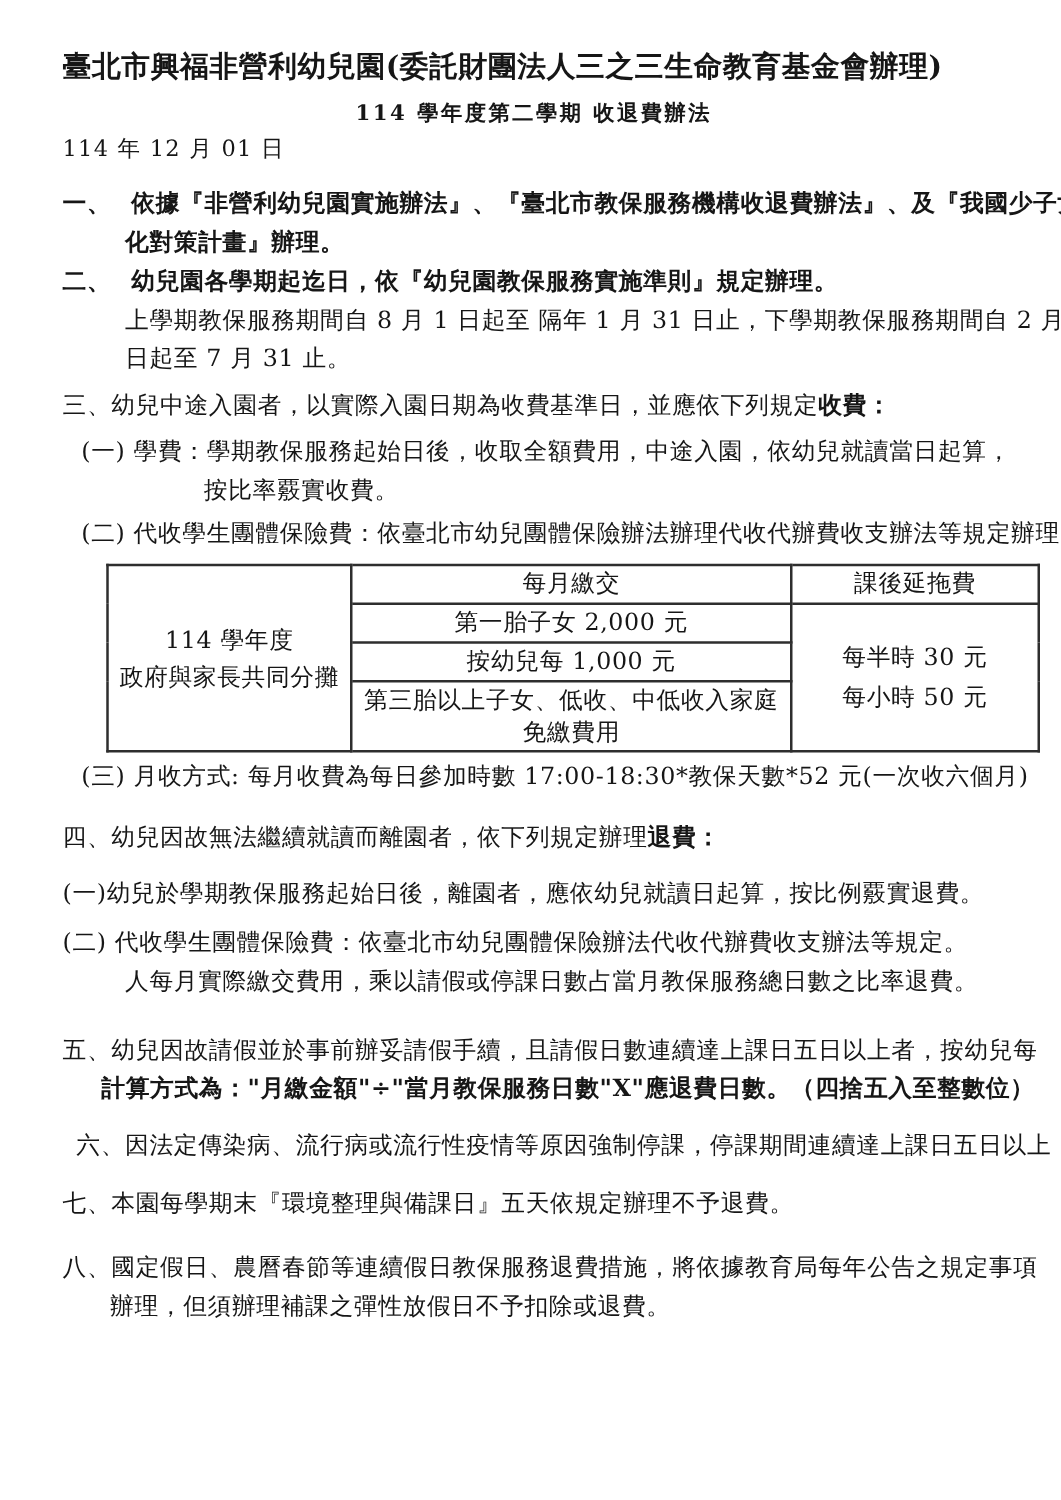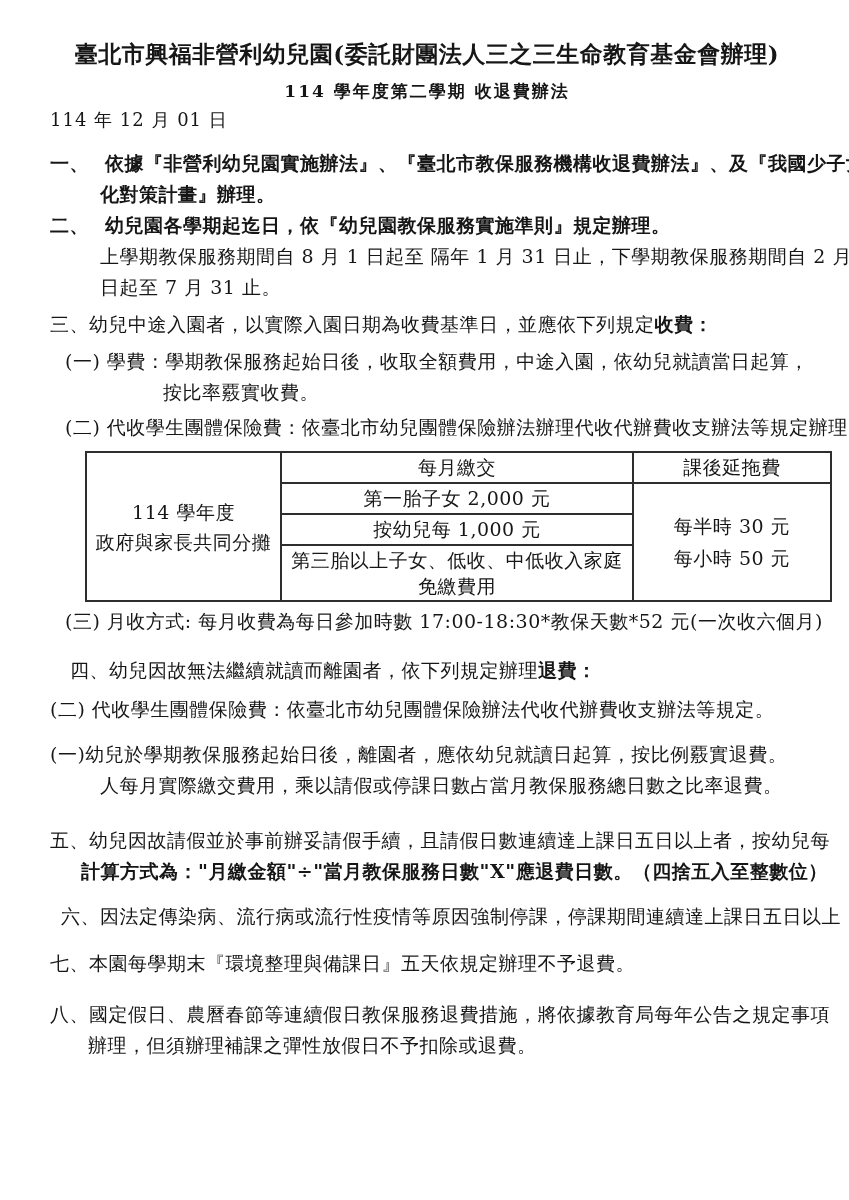--- a/index.html
+++ b/index.html
@@ -6,41 +6,41 @@
   .page {
     position:relative;
     width:849px; height:1200px;
     box-sizing:border-box;
     background:#ffffff;
     color:#161616;
     font-family:"DejaVu Serif","Liberation Serif",serif;
     padding:38px 45px 0 50px;
     overflow:hidden;
   }
-  .title1 { font-size:23px; line-height:32px; text-align:center; font-weight:600; letter-spacing:0.5px; white-space:nowrap; }
+  .title1 { font-size:23px; line-height:32px; text-align:left; font-weight:600; letter-spacing:0.5px; white-space:nowrap; }
   .title2 { font-size:17px; line-height:34px; text-align:center; font-weight:700; letter-spacing:2px; margin-top:4px; }
   .date   { font-size:18px; line-height:24px; text-align:left; padding-right:48px; letter-spacing:1px; }
 
   .line { font-size:19px; line-height:31px; white-space:nowrap; letter-spacing:0.5px; }
   .bold { font-weight:700; }
   .lbl  { display:inline-block; width:55px; }
 
   .ind-sub   { margin-left:15px; }   
   .ind-sub4  { margin-left:0px; }    
   .ind-cont  { margin-left:50px; }   
   .ind-cont8 { margin-left:38px; }
   .ind-deep  { margin-left:113px; }  
   .ind-calc  { margin-left:31px; }
 
   .mt-i1  { margin-top:16px; }
   .mt-i3  { margin-top:6px; }
   .mt-i3a { margin-top:6px; }
   .mt-i3b { margin-top:4px; }
   .mt-i3c { margin-top:4px; }
-  .mt-i4  { margin-top:18px;margin-left:20px; }
+  .mt-i4  { margin-top:18px; }
   .mt-i4a { margin-top:14px; }
   .mt-i4b { margin-top:8px; }
   .mt-i5  { margin-top:24px; }
   .mt-i6  { margin-top:14px;margin-left:11px; }
   .mt-i7  { margin-top:16px; }
   .mt-i8  { margin-top:20px; }
 
   table.fee {
     border-collapse:collapse;
     table-layout:fixed;
@@ -115,22 +115,22 @@
       </td>
     </tr>
   </tbody>
     </table>
 
   <div class="line ind-sub mt-i3c">(三) 月收方式: 每月收費為每日參加時數 17:00-18:30*教保天數*52 元(一次收六個月)</div>
 
   <div class="line mt-i4">
     <span>四、幼兒因故無法繼續就讀而離園者，依下列規定辦理</span><span class="bold">退費：</span>
   </div>
+  <div class="line ind-sub4 mt-i4a">(一)幼兒於學期教保服務起始日後，離園者，應依幼兒就讀日起算，按比例覈實退費。</div>
   <div class="line ind-sub4 mt-i4b">(二) 代收學生團體保險費：依臺北市幼兒團體保險辦法代收代辦費收支辦法等規定。</div>
-  <div class="line ind-sub4 mt-i4a">(一)幼兒於學期教保服務起始日後，離園者，應依幼兒就讀日起算，按比例覈實退費。</div>
 
   <div class="line ind-cont">人每月實際繳交費用，乘以請假或停課日數占當月教保服務總日數之比率退費。</div>
   <div class="line mt-i5">五、幼兒因故請假並於事前辦妥請假手續，且請假日數連續達上課日五日以上者，按幼兒每</div>
   <div class="line bold ind-calc">計算方式為："月繳金額"÷"當月教保服務日數"X"應退費日數。（四捨五入至整數位）</div>
 
   <div class="line mt-i6">六、因法定傳染病、流行病或流行性疫情等原因強制停課，停課期間連續達上課日五日以上</div>
 
   <div class="line mt-i7">七、本園每學期末『環境整理與備課日』五天依規定辦理不予退費。</div>
 
   <div class="line mt-i8">八、國定假日、農曆春節等連續假日教保服務退費措施，將依據教育局每年公告之規定事項</div>

